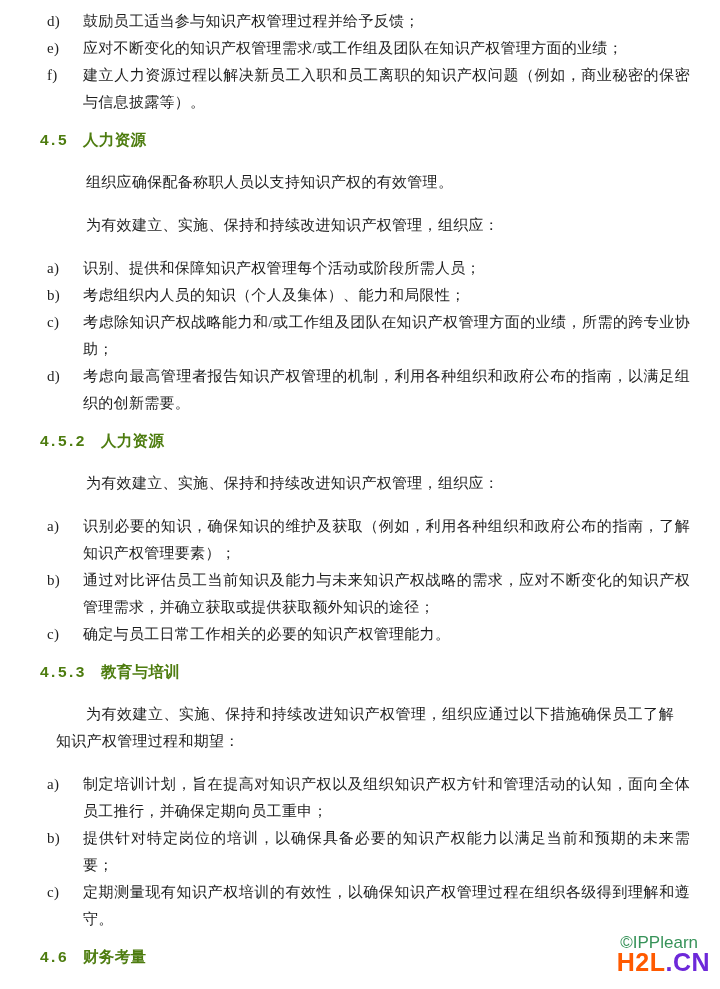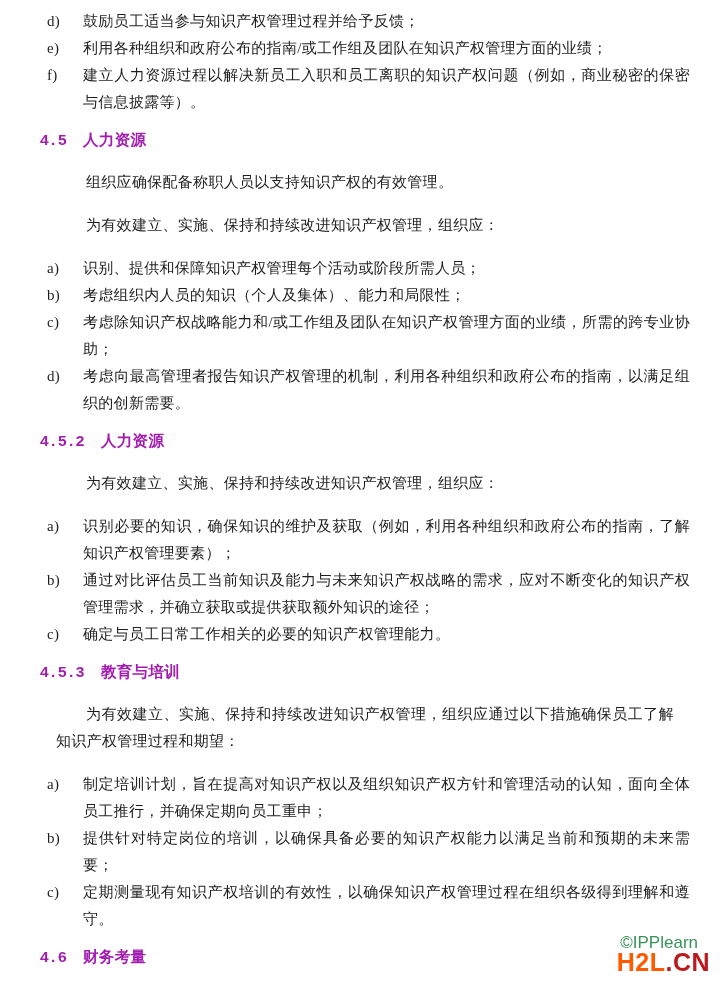--- a/index.html
+++ b/index.html
@@ -19,21 +19,21 @@
     font-size: 15px;
     line-height: 27px;
     color: #1e1e1e;
     letter-spacing: 0.3px;
   }
   .heading {
     font-family: "Liberation Sans", "DejaVu Sans", sans-serif;
     font-weight: bold;
     font-size: 15.5px;
     margin: 10px 0 8px 0;
-    color: #a21caf;
+    color: #4d7c0f;
   }
   .h-num {
     font-weight: 600;
     letter-spacing: 2.5px;
     margin-right: 14px;
   }
   .para {
     margin: 16px;
     text-indent: 2em;
     text-align: justify;
@@ -71,34 +71,34 @@
     position: absolute;
     right: 4px;
     bottom: 2px;
     font-family: "Liberation Sans", "DejaVu Sans", sans-serif;
     font-weight: 900;
     font-size: 25px;
     letter-spacing: 0.5px;
     white-space: nowrap;
   }
   .wm-h2l { color: #ff5a00; }
-  .wm-cn  { color: #b91c1c; }
+  .wm-cn  { color: #6d28d9; }
 </style>
 </head>
 <body>
 
 <div class="page">
   <div class="content" id="doc-content">
       <div class="li">
         <span class="li-marker">d)</span>
         <span class="li-text">鼓励员工适当参与知识产权管理过程并给予反馈；</span>
       </div>
       <div class="li">
         <span class="li-marker">e)</span>
-        <span class="li-text">利用各种组织和政府公布的指南/或工作组及团队在知识产权管理方面的业绩；</span>
+        <span class="li-text">应对不断变化的知识产权管理需求/或工作组及团队在知识产权管理方面的业绩；</span>
       </div>
       <div class="li">
         <span class="li-marker">f)</span>
         <span class="li-text">建立人力资源过程以解决新员工入职和员工离职的知识产权问题（例如，商业秘密的保密与信息披露等）。</span>
       </div>
       <div class="heading"><span class="h-num">4.5</span><span class="h-title">人力资源</span></div>
       <p class="para">组织应确保配备称职人员以支持知识产权的有效管理。</p>
       <p class="para">为有效建立、实施、保持和持续改进知识产权管理，组织应：</p>
       <div class="li">
         <span class="li-marker">a)</span>

